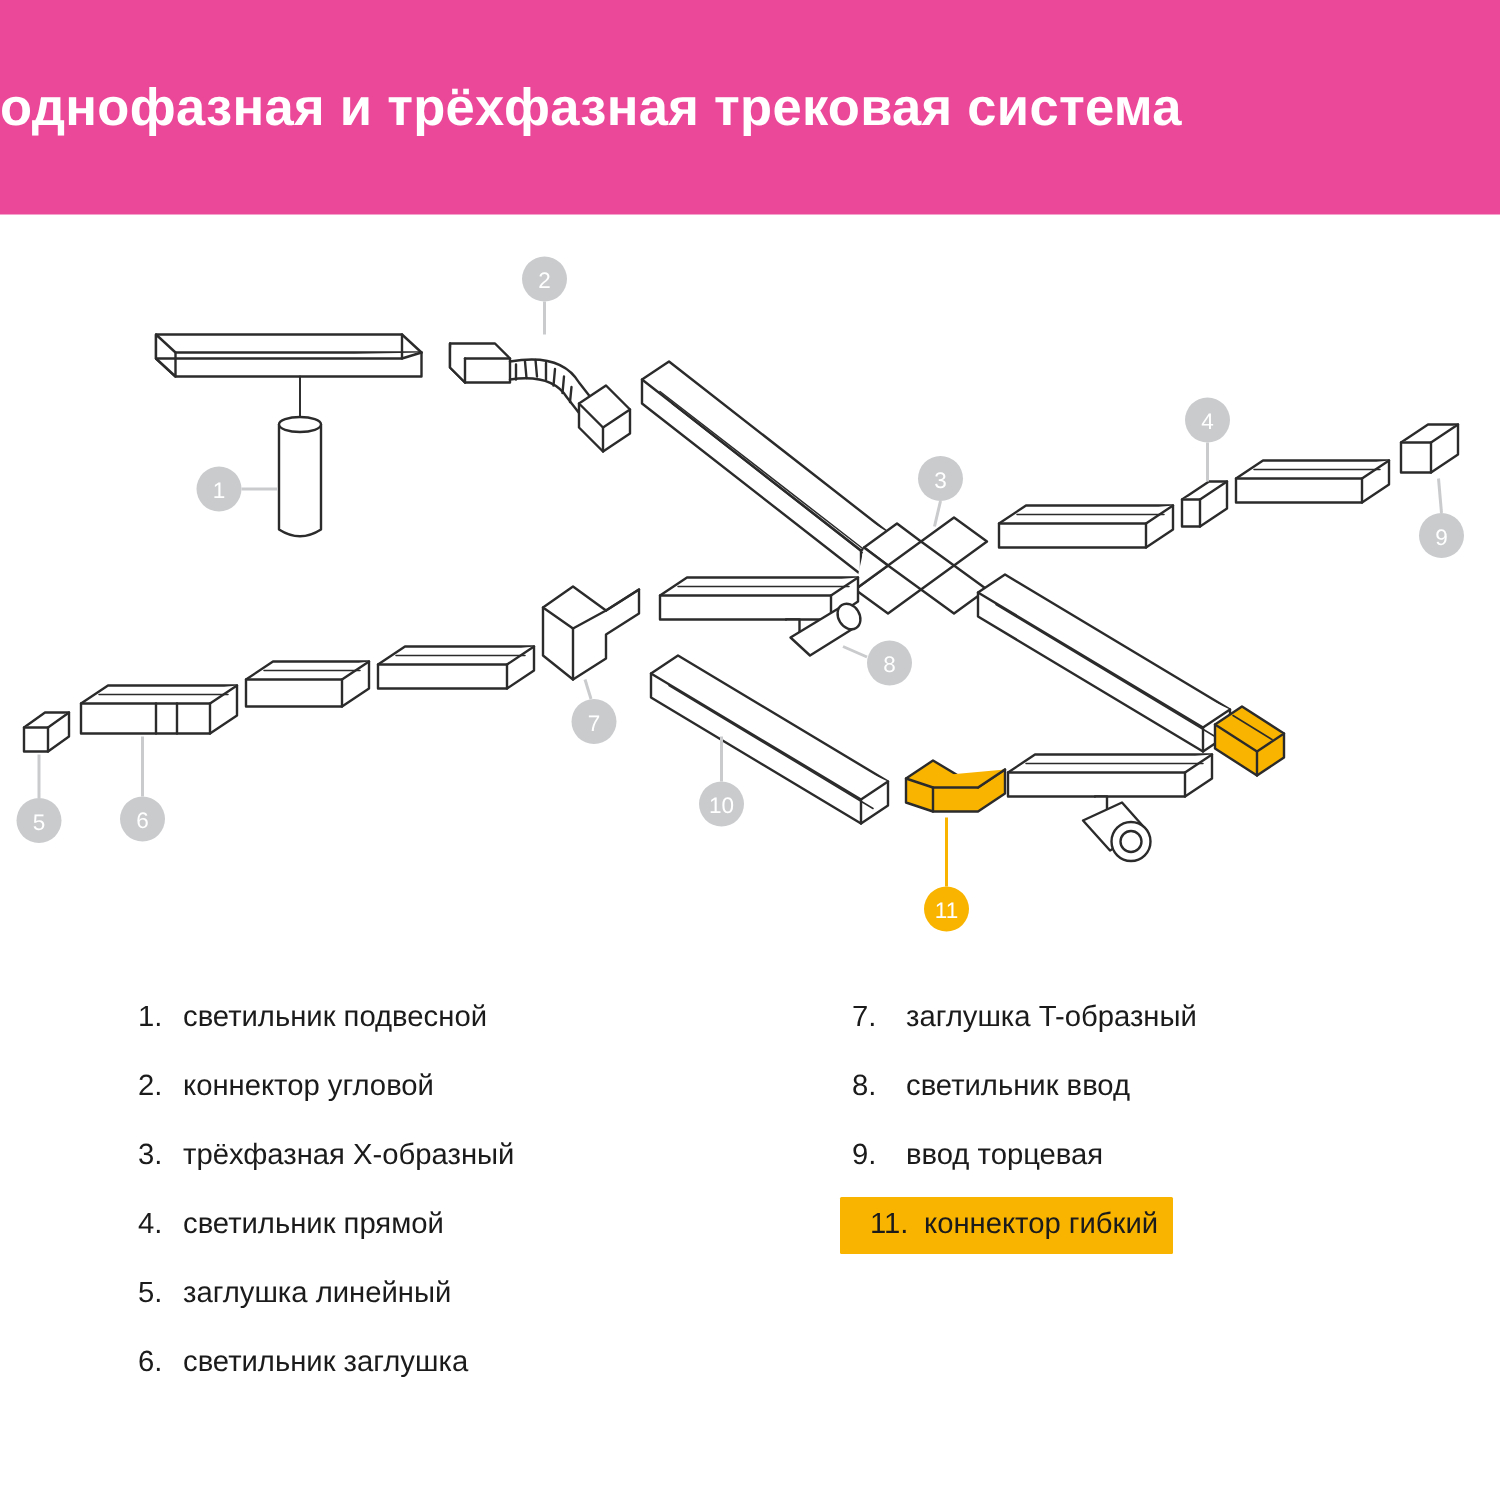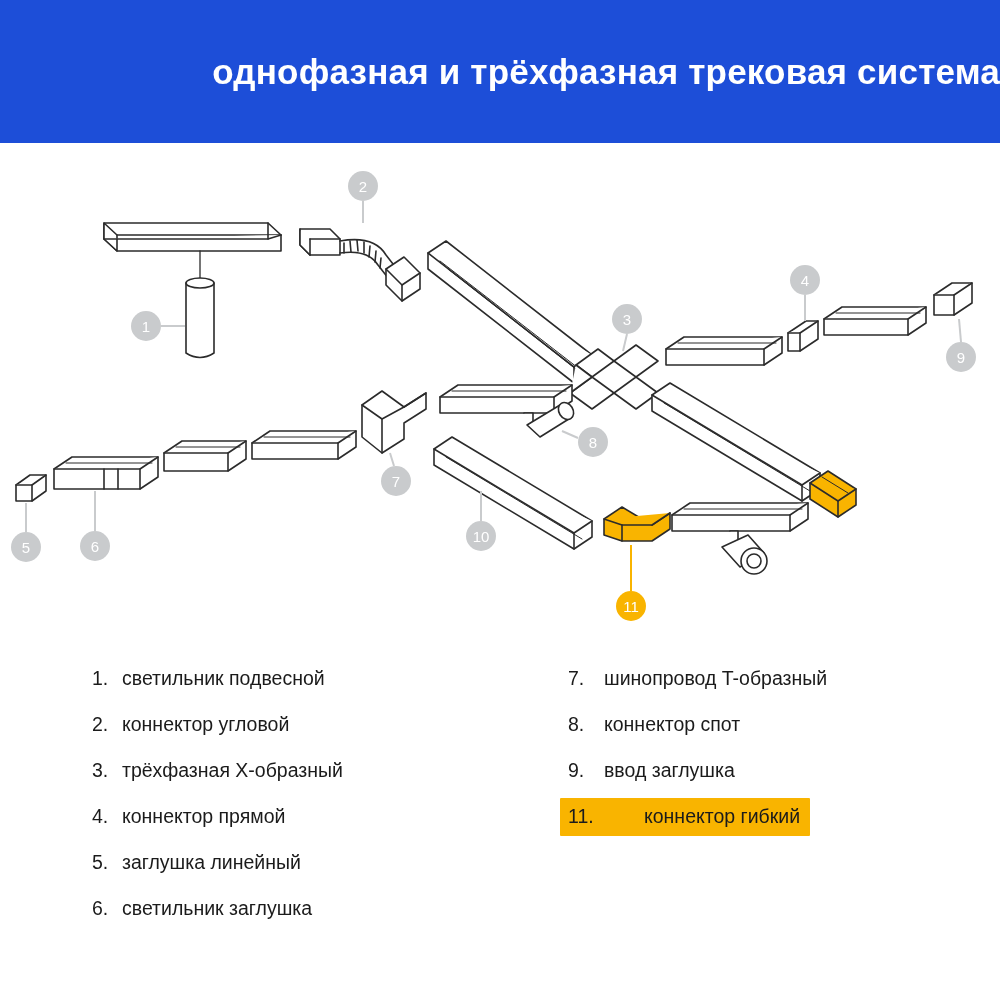--- a/index.html
+++ b/index.html
@@ -21,23 +21,23 @@
     height: 1000px;
   }
 
   
   .header {
     position: absolute;
     left: 0;
     top: 0;
     width: 1000px;
     height: 143px;
-    background: #1d4ed8;
+    background: #ec4899;
     display: flex;
-    align-items: flex-end;
+    align-items: flex-start;
     justify-content: center;
     flex-direction: column;
   }
   .header-title {
     color: #ffffff;
     font-size: 35px;
     font-weight: bold;
     line-height: 1.35;
     text-align: center;
     letter-spacing: 0.2px;
@@ -90,25 +90,24 @@
   .legend-item .lbl {
     white-space: nowrap;
     text-align: right;
   }
   .legend-item.highlight {
     background: #f7b500;
     background: #f9b400;
   }
   .legend-item.highlight .inner {
     background: #f9b400;
-    padding: 9px 10px 9px 8px;
+    padding: 9px 10px 9px 20px;
     display: flex;
     align-items: baseline;
     border-radius: 1px;
-    gap: 40px;
   }
   .legend-item.plain .inner {
     padding: 9px 10px 9px 8px;
     display: flex;
     align-items: baseline;
   }
   .legend-item.highlight { background: transparent; }
 </style>
 </head>
 <body>
@@ -353,54 +352,54 @@
       </div>
       <div class="legend-item plain">
         <span class="inner">
           <span class="num">3.</span>
           <span class="lbl">трёхфазная X-образный</span>
         </span>
       </div>
       <div class="legend-item plain">
         <span class="inner">
           <span class="num">4.</span>
-          <span class="lbl">коннектор прямой</span>
+          <span class="lbl">светильник прямой</span>
         </span>
       </div>
       <div class="legend-item plain">
         <span class="inner">
           <span class="num">5.</span>
           <span class="lbl">заглушка линейный</span>
         </span>
       </div>
       <div class="legend-item plain">
         <span class="inner">
           <span class="num">6.</span>
           <span class="lbl">светильник заглушка</span>
         </span>
       </div>
     </div>
 
     <div class="legend-col right">
       <div class="legend-item plain">
         <span class="inner">
           <span class="num">7.</span>
-          <span class="lbl">шинопровод T-образный</span>
+          <span class="lbl">заглушка T-образный</span>
         </span>
       </div>
       <div class="legend-item plain">
         <span class="inner">
           <span class="num">8.</span>
-          <span class="lbl">коннектор спот</span>
+          <span class="lbl">светильник ввод</span>
         </span>
       </div>
       <div class="legend-item plain">
         <span class="inner">
           <span class="num">9.</span>
-          <span class="lbl">ввод заглушка</span>
+          <span class="lbl">ввод торцевая</span>
         </span>
       </div>
       <div class="legend-item highlight">
         <span class="inner">
           <span class="num">11.</span>
           <span class="lbl">коннектор гибкий</span>
         </span>
       </div>
     </div>
 

